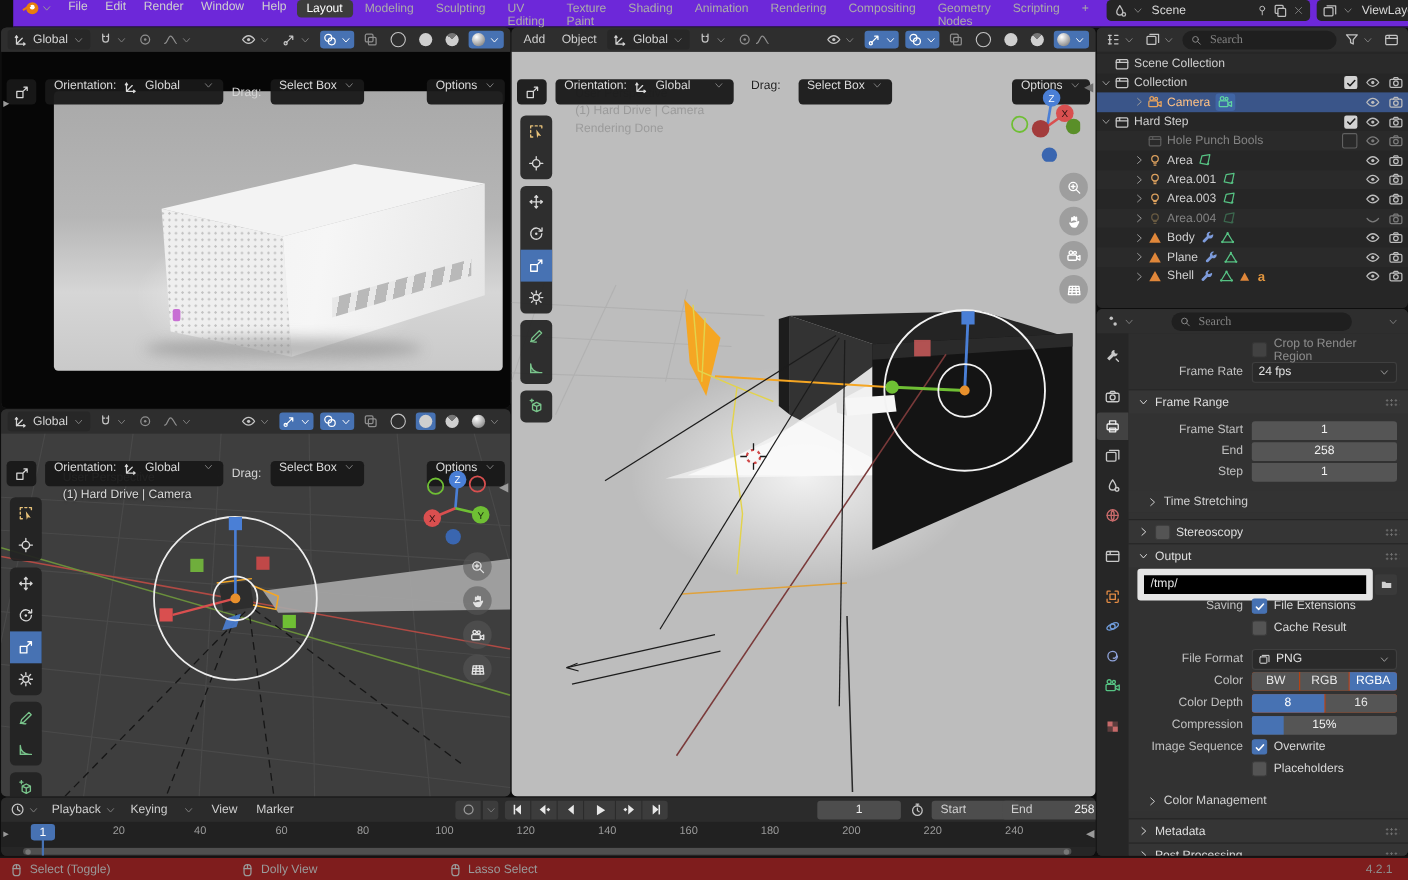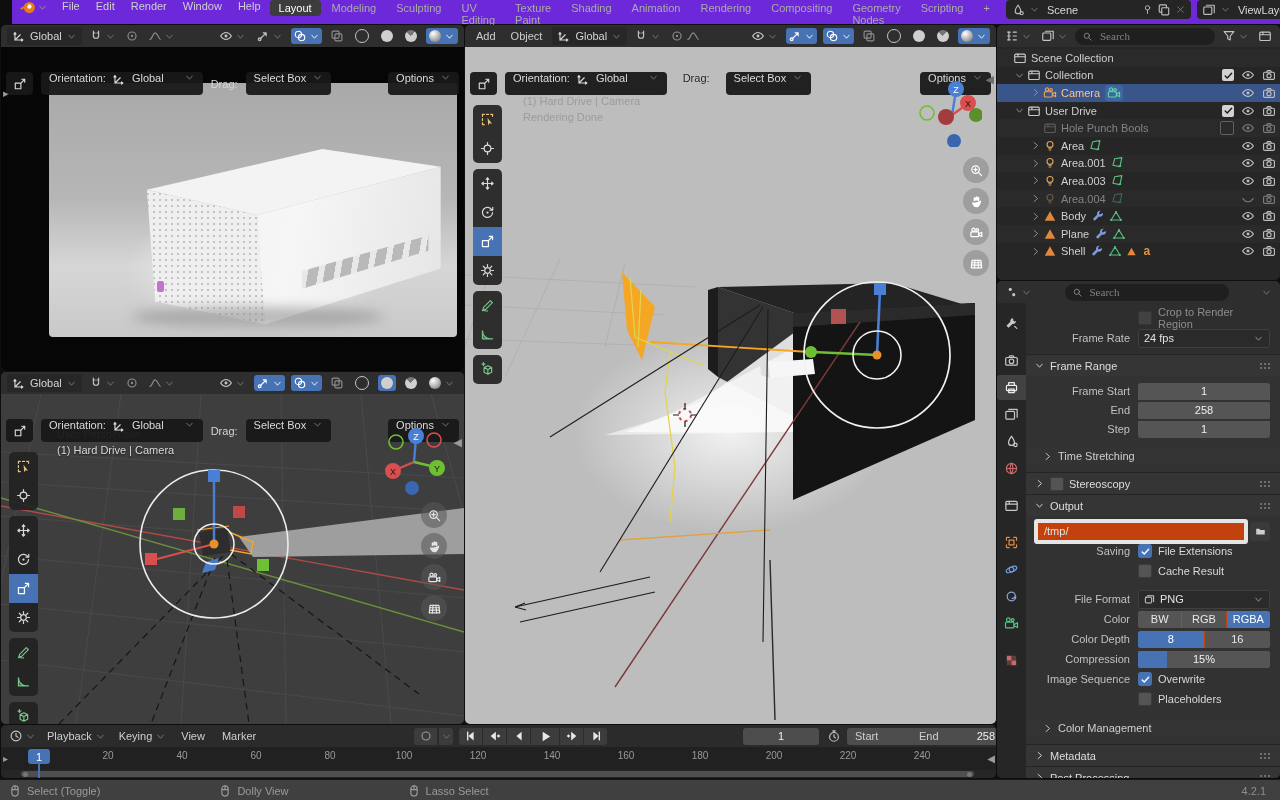--- a/index.html
+++ b/index.html
@@ -71,21 +71,21 @@
   .orow .tw{width:16px;display:flex;justify-content:center;color:#9a9a9a}
   .oic{display:flex;align-items:center;margin-right:4px}
   .olabel{margin-right:5px}
   .orow.sel .olabel{color:#ffc285}
   .orow.dim{color:#838383}
   .orow.dim .oic,.orow.dim .r-ctl{opacity:.55}
   .dat-hl{background:rgba(70,115,185,.55);border-radius:3px;padding:1px 2px}
   .r-ctl{margin-left:auto;display:flex;align-items:center;gap:7px;color:#bdbdbd}
   .ochk{width:12px;height:12px;border-radius:2px;background:#d2d2d2;color:#1b1b1b;display:flex;align-items:center;justify-content:center}
   .ochk.empty{background:transparent;border:1px solid #8e8e8e}
-  .ind1{padding-left:14px}.ind2{padding-left:30px}
+  .ind1{}.ind2{padding-left:30px}
   .oa{color:#e0953f;font-weight:bold;font-size:12px;margin-left:2px}
 
   
   #props{left:997px;top:281px;width:283px;height:497px;background:#2b2b2b}
   .ptabs{position:absolute;left:0;top:22px;bottom:0;width:29px;background:#262626;display:flex;flex-direction:column;align-items:center;padding-top:8px;gap:2px}
   .ptab{width:29px;height:25px;display:flex;align-items:center;justify-content:center}
   .ptab.active{background:#424242;border-radius:3px 0 0 3px}
   .gap8{height:8px}
   .pcontent{position:absolute;left:29px;top:22px;right:0;bottom:0;overflow:hidden;background:#2e2e2e;padding-top:4px}
   .prow{display:flex;align-items:center;height:18px;margin:2px 10px 2px 0}
@@ -101,38 +101,38 @@
   .phead{height:21px;display:flex;align-items:center;gap:5px;padding:0 8px;color:#dedede;background:#353535}
   .subhead{height:20px;display:flex;align-items:center;gap:5px;padding:0 16px;color:#cfcfcf;background:#333}
   .ddots{margin-left:auto;width:13px;height:8px;background-image:radial-gradient(#7e7e7e 1px,transparent 1.1px);background-size:4px 4px;opacity:.8}
   .pbody{padding:4px 0 6px 0}
   .seg{flex:1;display:flex;border-radius:3px;overflow:hidden;gap:1px;background:#c2410c}
   .seg span{flex:1;background:#555;height:17px;display:flex;align-items:center;justify-content:center;color:#e8e8e8}
   .seg span.on{background:#4772b3;color:#fff}
   .pslider{flex:1;background:#555;height:17px;border-radius:2px;position:relative;overflow:hidden;display:flex;align-items:center;justify-content:center}
   .pslider .fl{position:absolute;left:0;top:0;bottom:0;background:#4772b3}
   .pslider .tx{position:relative;color:#f2f2f2}
-  .tinput{flex:1;background:#c2410c;border:4px solid #e5e5e5;border-radius:3px;height:17px;color:#e5e5e5;padding:0 6px;font-family:inherit;font-size:11px;outline:none}
+  .tinput{flex:1;background:#000000;border:6px solid #e5e5e5;border-radius:3px;height:17px;color:#e5e5e5;padding:0 6px;font-family:inherit;font-size:11px;outline:none}
   .fbtn{width:20px;height:19px;background:#3a3a3a;border-radius:3px;margin-left:2px;display:flex;align-items:center;justify-content:center;color:#cfcfcf}
 
   
   #timeline{left:1px;top:725px;width:995px;height:53px;background:#2a2a2a}
   #timeline .hdr{background:#2b2b2b}
   .tl-ruler{position:absolute;left:0;right:0;top:22px;height:23px;background:#212121}
   .tick{position:absolute;top:3px;transform:translateX(-50%);color:#9a9a9a;font-size:10px}
   .cfbadge{position:absolute;top:2px;width:22px;height:15px;background:#4772b3;border-radius:3px;color:#fff;display:flex;align-items:center;justify-content:center;transform:translateX(-50%)}
   .playhead{position:absolute;top:16px;bottom:-8px;width:2px;background:#4772b3;z-index:2}
   .tl-scroll{position:absolute;left:0;right:0;bottom:0;height:8px;background:#262626}
   .tl-bar{position:absolute;left:20px;right:22px;top:1px;height:6px;background:#4f4f4f;border-radius:3px}
   .tl-bar i{position:absolute;top:0.5px;width:5px;height:5px;border-radius:50%;background:#777}
   .trbtn{width:23px;height:17px;display:flex;align-items:center;justify-content:center;background:#3c3c3c;color:#e8e8e8}
   .tl-field{background:#4d4d4d;border-radius:3px;height:17px;display:flex;align-items:center;justify-content:center;color:#f0f0f0}
 
   
-  #statusbar{left:0;top:779px;width:1280px;height:21px;background:#404040;display:flex;align-items:center;color:#9a9a9a;border-top:1px solid #151515}
+  #statusbar{left:0;top:779px;width:1280px;height:21px;background:#7f1d1d;display:flex;align-items:center;color:#9a9a9a;border-top:1px solid #151515}
   .sb-item{display:flex;align-items:center;gap:5px}
 
   
   #vpr-content{position:absolute;inset:22px 0 0 0;background:#060606}
   .camframe{position:absolute;left:48px;top:36px;width:408px;height:254px;border-radius:4px;overflow:hidden;
      background:linear-gradient(180deg,#a9a9a9 0%,#b6b6b6 45%,#d6d6d6 72%,#c9c9c9 100%)}
   .floorglow{position:absolute;left:18%;top:52%;width:64%;height:48%;background:radial-gradient(ellipse at 50% 45%,rgba(255,255,255,.75),rgba(255,255,255,0) 70%)}
   .face{position:absolute;left:0;top:0;width:100%;height:100%}
   .f-top{clip-path:polygon(24% 42%,67% 26%,96% 33%,51% 52%);background:#f3f3f3}
   .f-side{clip-path:polygon(51% 52%,96% 33%,96% 73%,53% 95%);background:linear-gradient(100deg,#ececec,#f6f6f6 60%,#e3e3e3)}
@@ -1196,21 +1196,21 @@
       <span class="tw">
           <svg class="ic12">
             <use href="#chev-d"></use>
           </svg>
         </span>
       <span class="oic" style="color:#c9c9c9">
           <svg class="ic">
             <use href="#i-box"></use>
           </svg>
         </span>
-      <span class="olabel">User Drive</span>
+      <span class="olabel">Hard Step</span>
       <span class="r-ctl">
         <span class="ochk">
             <svg class="ic12" style="stroke-width:2">
               <use href="#i-check"></use>
             </svg>
           </span>
         <svg class="ic">
             <use href="#i-eye"></use>
           </svg>
         <svg class="ic">
@@ -1731,21 +1731,21 @@
         <svg class="ic12 dim-ic">
           <use href="#chev-d"></use>
         </svg>
       </span>
     <span class="menu-item" style="padding:0 4px;display:flex;align-items:center;gap:3px">
         <span>Playback</span>
         <svg class="ic12 dim-ic">
           <use href="#chev-d"></use>
         </svg>
       </span>
-    <span class="menu-item" style="padding:0 4px;display:flex;align-items:flex-end;gap:3px">
+    <span class="menu-item" style="padding:0 4px;display:flex;align-items:flex-end;gap:14px">
         <span>Keying</span>
         <svg class="ic12 dim-ic">
           <use href="#chev-d"></use>
         </svg>
       </span>
     <span class="menu-item" style="padding:0 6px">View</span>
     <span class="menu-item" style="padding:0 6px">Marker</span>
 
     <span style="position:absolute;left:413px;display:flex;align-items:center;gap:2px">
       <span class="trbtn" style="border-radius:3px 0 0 3px;color:#9a9a9a">

